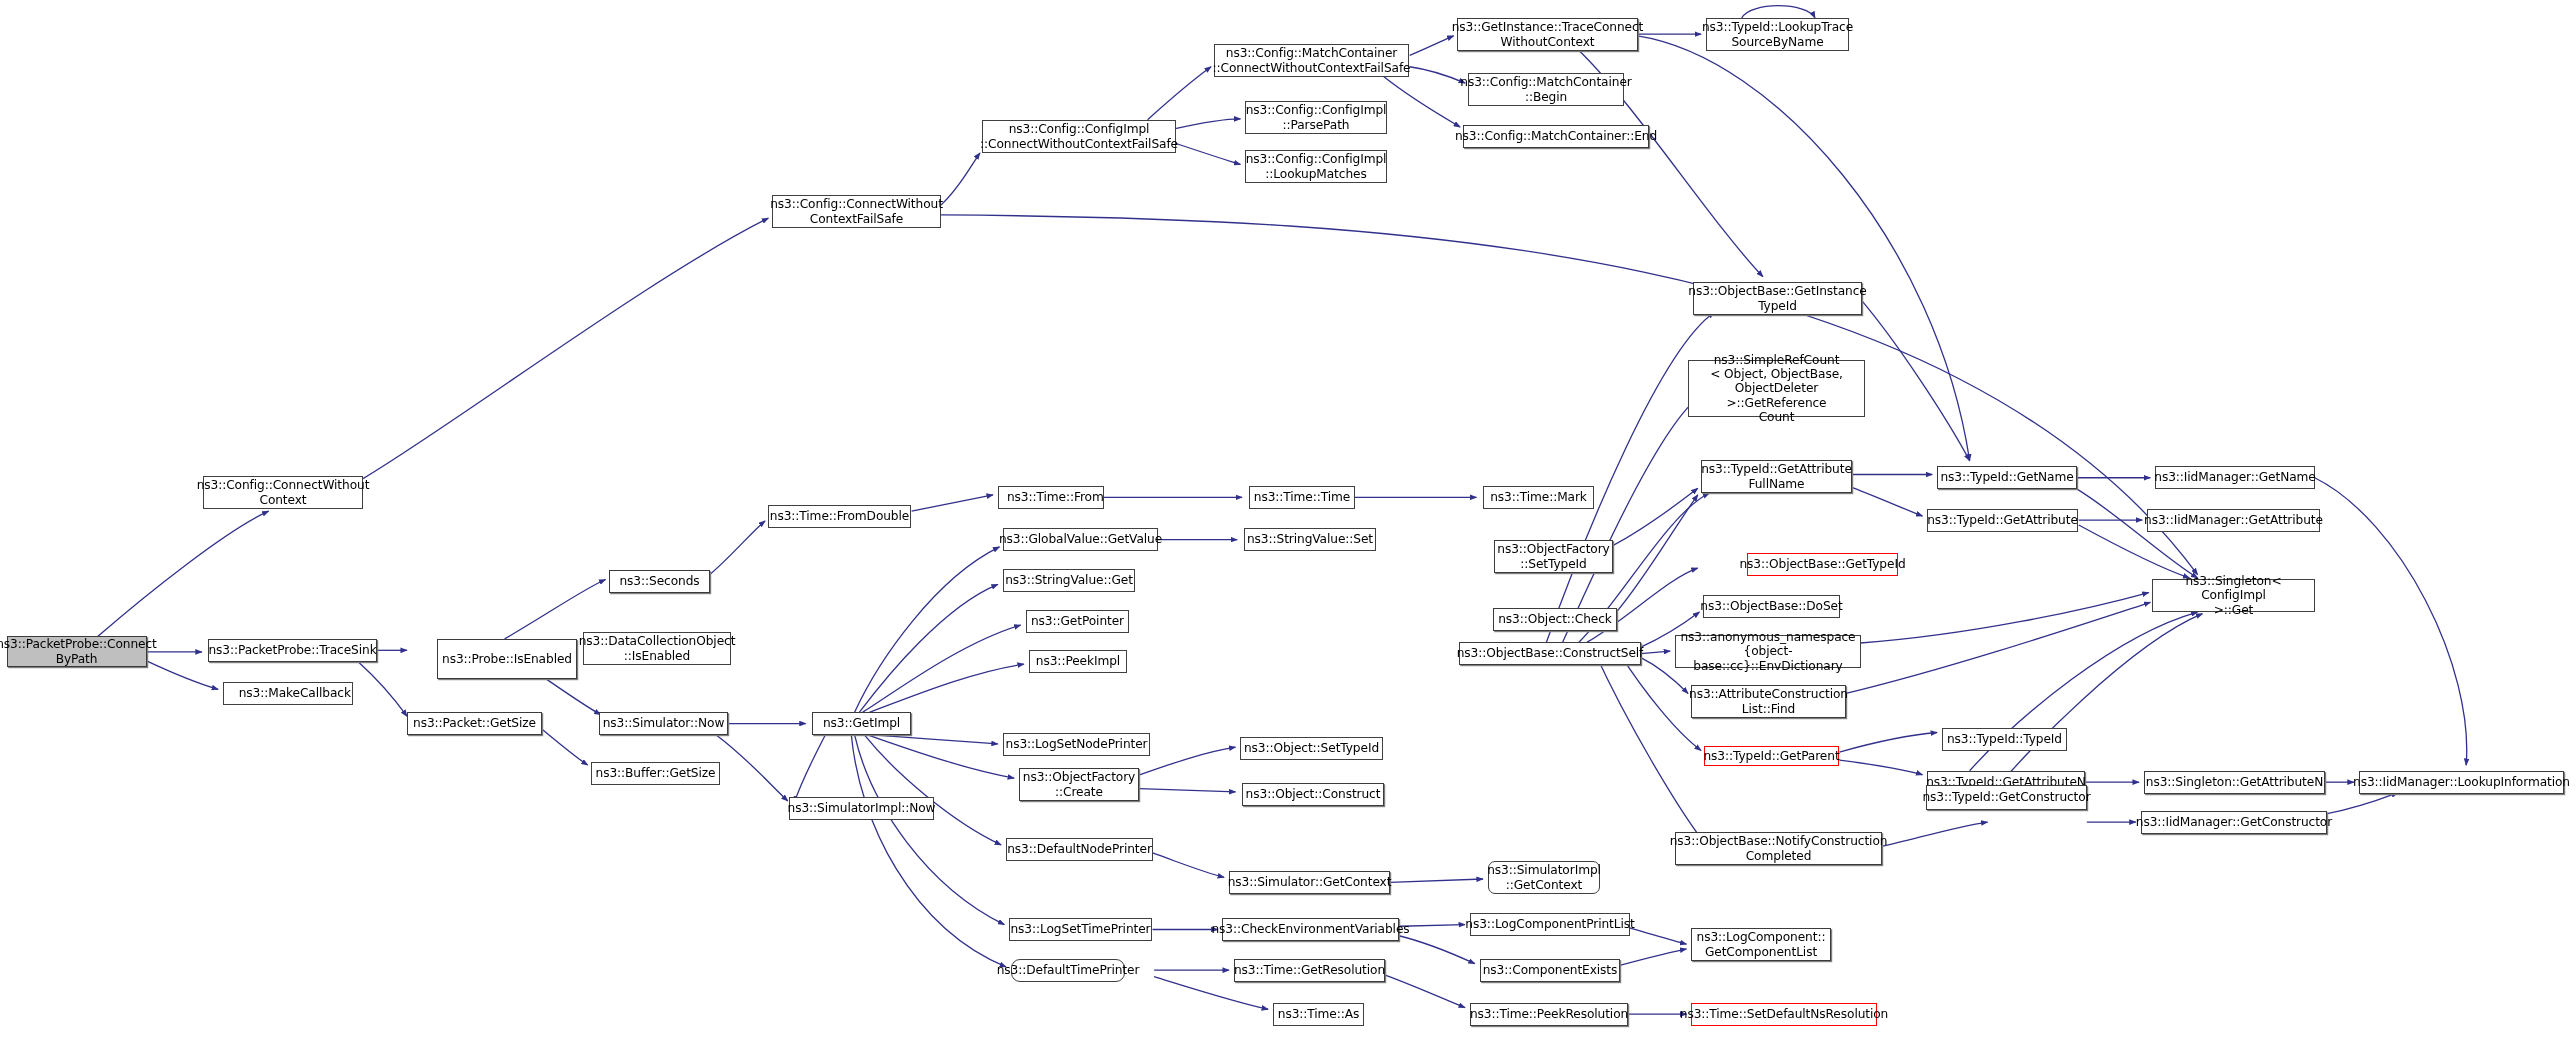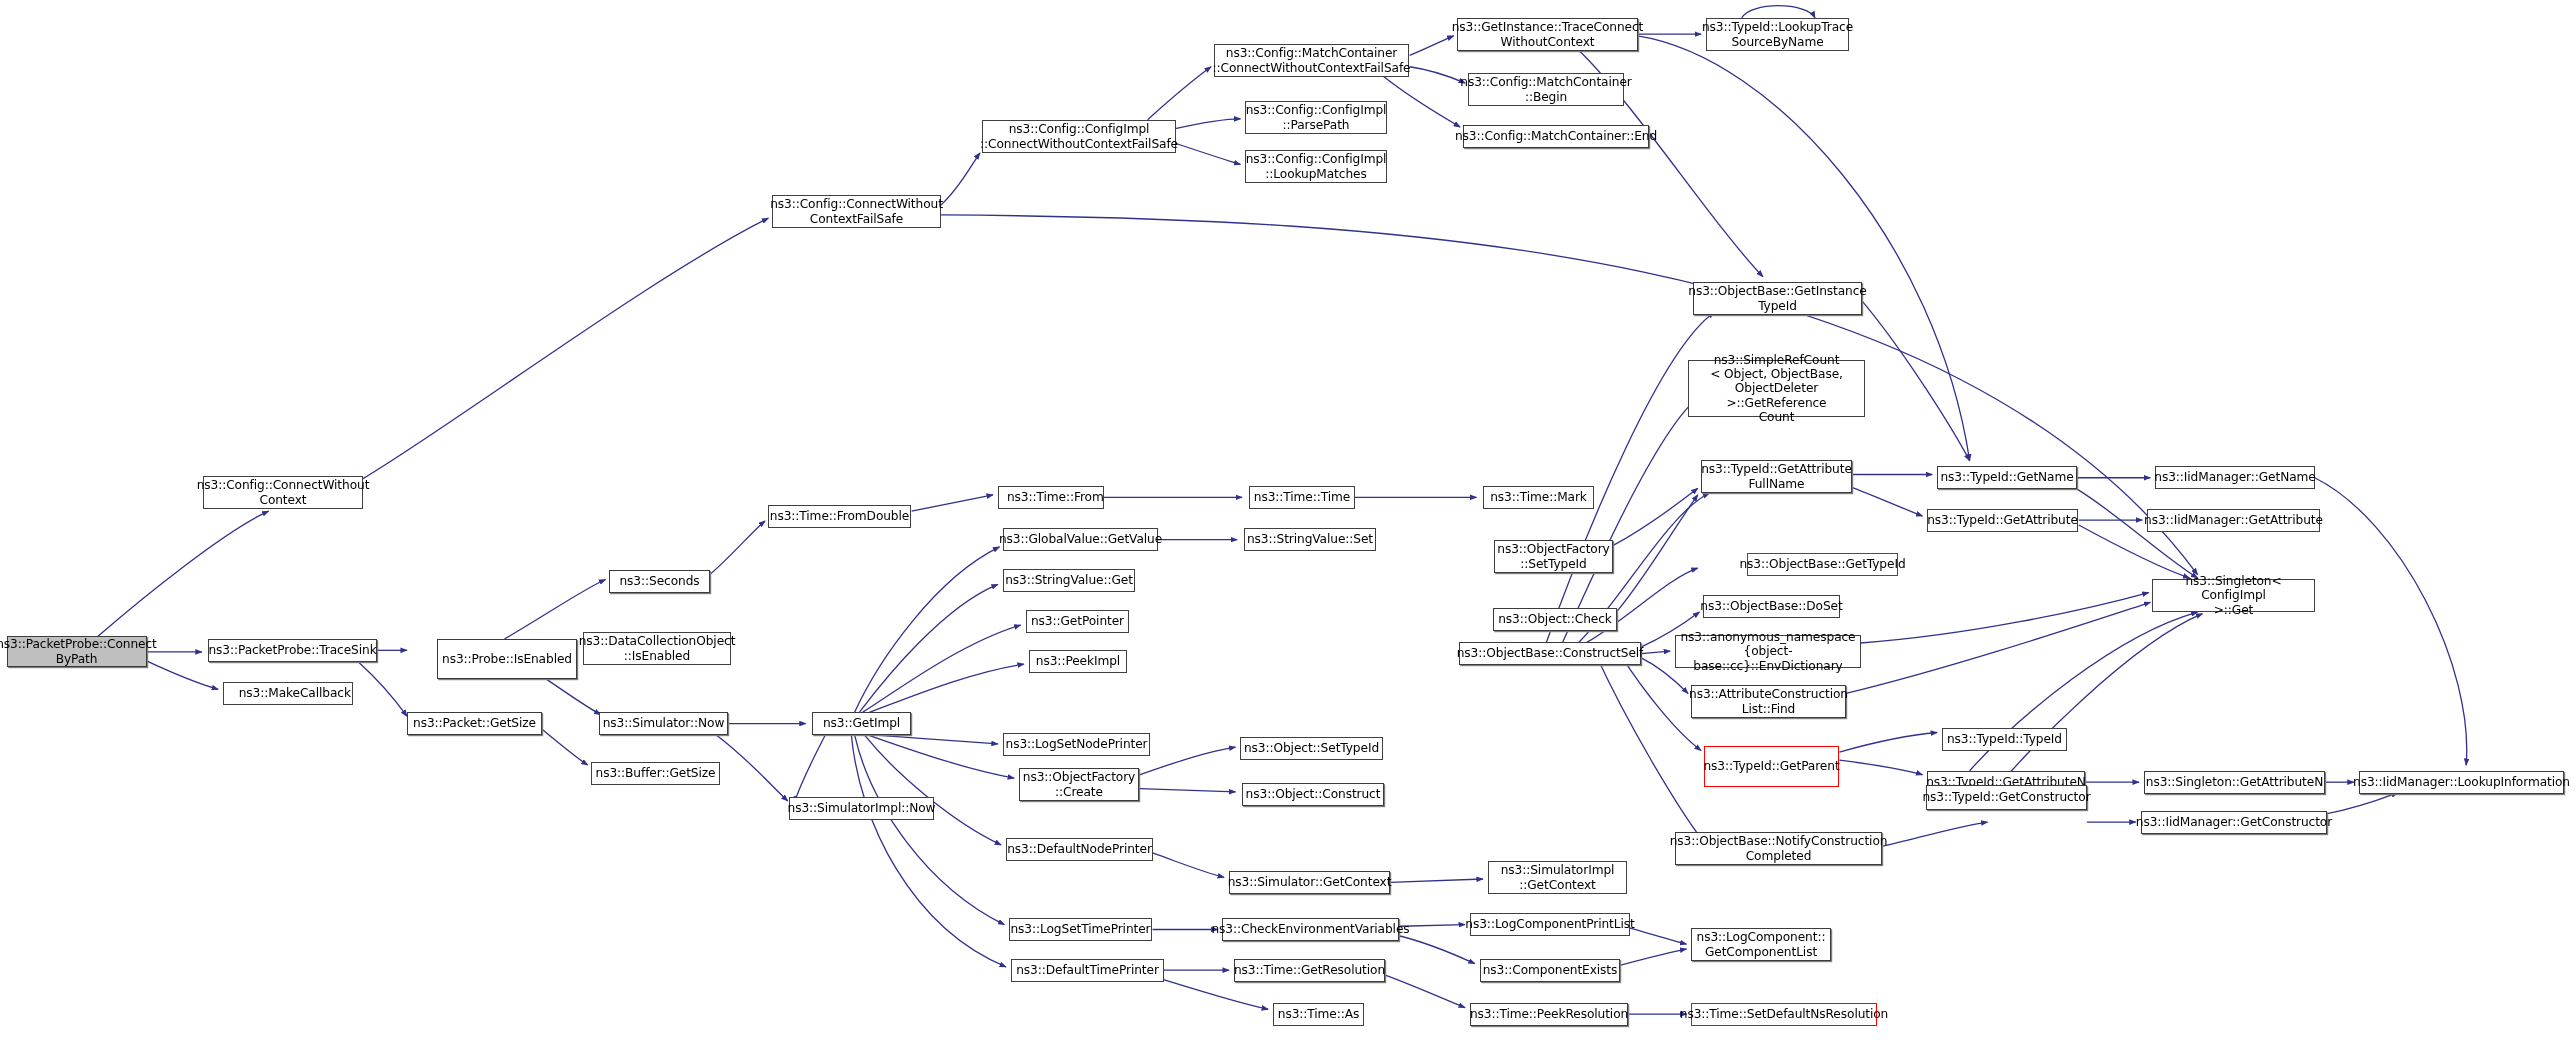--- a/index.html
+++ b/index.html
@@ -155,29 +155,29 @@
       <div class="node plain" style="left: 1003px; top: 569px; width: 132px; height: 23px;">ns3::StringValue::Get</div>
       <div class="node plain" style="left: 1026px; top: 610px; width: 103px; height: 23px;">ns3::GetPointer</div>
       <div class="node plain" style="left: 1029px; top: 650px; width: 98px; height: 23px;">ns3::PeekImpl</div>
       <div class="node plain" style="left: 1003px; top: 733px; width: 147px; height: 23px;">ns3::LogSetNodePrinter</div>
       <div class="node shadow" style="left: 1019px; top: 768px; width: 120px; height: 33px;">ns3::ObjectFactory
 ::Create</div>
       <div class="node plain" style="left: 1240px; top: 737px; width: 143px; height: 23px;">ns3::Object::SetTypeId</div>
       <div class="node shadow" style="left: 1242px; top: 783px; width: 142px; height: 23px;">ns3::Object::Construct</div>
       <div class="node plain" style="left: 1006px; top: 838px; width: 147px; height: 23px;">ns3::DefaultNodePrinter</div>
       <div class="node shadow" style="left: 1229px; top: 871px; width: 161px; height: 23px;">ns3::Simulator::GetContext</div>
-      <div class="node plain" style="left: 1488px; top: 861px; width: 139px; height: 33px;">ns3::SimulatorImpl
+      <div class="node plain" style="left: 1488px; top: 861px; width: 112px; height: 33px; border-radius: 7px;">ns3::SimulatorImpl
 ::GetContext</div>
       <div class="node plain" style="left: 1009px; top: 918px; width: 143px; height: 23px;">ns3::LogSetTimePrinter</div>
       <div class="node shadow" style="left: 1222px; top: 918px; width: 177px; height: 23px;">ns3::CheckEnvironmentVariables</div>
       <div class="node plain" style="left: 1470px; top: 913px; width: 160px; height: 23px;">ns3::LogComponentPrintList</div>
       <div class="node shadow" style="left: 1691px; top: 928px; width: 140px; height: 33px;">ns3::LogComponent::
 GetComponentList</div>
       <div class="node shadow" style="left: 1480px; top: 959px; width: 140px; height: 23px;">ns3::ComponentExists</div>
-      <div class="node plain" style="left: 1011px; top: 959px; width: 153px; height: 23px;">ns3::DefaultTimePrinter</div>
+      <div class="node plain" style="left: 1011px; top: 959px; width: 114px; height: 23px; border-radius: 9px;">ns3::DefaultTimePrinter</div>
       <div class="node shadow" style="left: 1234px; top: 959px; width: 151px; height: 23px;">ns3::Time::GetResolution</div>
       <div class="node shadow" style="left: 1470px; top: 1003px; width: 158px; height: 23px;">ns3::Time::PeekResolution</div>
       <div class="node red" style="left: 1691px; top: 1003px; width: 186px; height: 23px;">ns3::Time::SetDefaultNsResolution</div>
       <div class="node plain" style="left: 1273px; top: 1003px; width: 91px; height: 23px;">ns3::Time::As</div>
       <div class="node plain" style="left: 203px; top: 476px; width: 160px; height: 33px;">ns3::Config::ConnectWithout
 Context</div>
       <div class="node plain" style="left: 772px; top: 195px; width: 169px; height: 33px;">ns3::Config::ConnectWithout
 ContextFailSafe</div>
       <div class="node plain" style="left: 982px; top: 120px; width: 194px; height: 33px;">ns3::Config::ConfigImpl
 ::ConnectWithoutContextFailSafe</div>
@@ -205,21 +205,21 @@
       <div class="node shadow" style="left: 1494px; top: 540px; width: 119px; height: 33px;">ns3::ObjectFactory
 ::SetTypeId</div>
       <div class="node shadow" style="left: 1493px; top: 608px; width: 124px; height: 23px;">ns3::Object::Check</div>
       <div class="node shadow" style="left: 1459px; top: 642px; width: 182px; height: 23px;">ns3::ObjectBase::ConstructSelf</div>
       <div class="node red" style="left: 1701px; top: 553px; width: 151px; height: 23px; margin-left: 46px;">ns3::ObjectBase::GetTypeId</div>
       <div class="node plain" style="left: 1703px; top: 595px; width: 137px; height: 23px;">ns3::ObjectBase::DoSet</div>
       <div class="node plain" style="left: 1675px; top: 635px; width: 186px; height: 33px;">ns3::anonymous_namespace
 {object-base::cc}::EnvDictionary</div>
       <div class="node shadow" style="left: 1691px; top: 685px; width: 155px; height: 33px;">ns3::AttributeConstruction
 List::Find</div>
-      <div class="node red" style="left: 1704px; top: 746px; width: 135px; height: 41px;">ns3::TypeId::GetParent</div>
+      <div class="node red" style="left: 1704px; top: 746px; width: 135px; height: 20px;">ns3::TypeId::GetParent</div>
       <div class="node shadow" style="left: 1675px; top: 832px; width: 207px; height: 33px;">ns3::ObjectBase::NotifyConstruction
 Completed</div>
       <div class="node shadow" style="left: 1937px; top: 466px; width: 140px; height: 23px;">ns3::TypeId::GetName</div>
       <div class="node plain" style="left: 1927px; top: 509px; width: 151px; height: 23px;">ns3::TypeId::GetAttribute</div>
       <div class="node plain" style="left: 2155px; top: 466px; width: 160px; height: 23px;">ns3::IidManager::GetName</div>
       <div class="node plain" style="left: 2147px; top: 509px; width: 173px; height: 23px;">ns3::IidManager::GetAttribute</div>
       <div class="node plain" style="left: 2152px; top: 579px; width: 163px; height: 33px;">ns3::Singleton&lt; ConfigImpl
 &gt;::Get</div>
       <div class="node plain" style="left: 1942px; top: 728px; width: 125px; height: 23px;">ns3::TypeId::TypeId</div>
       <div class="node shadow" style="left: 1927px; top: 771px; width: 158px; height: 23px;">ns3::TypeId::GetAttributeN</div>

